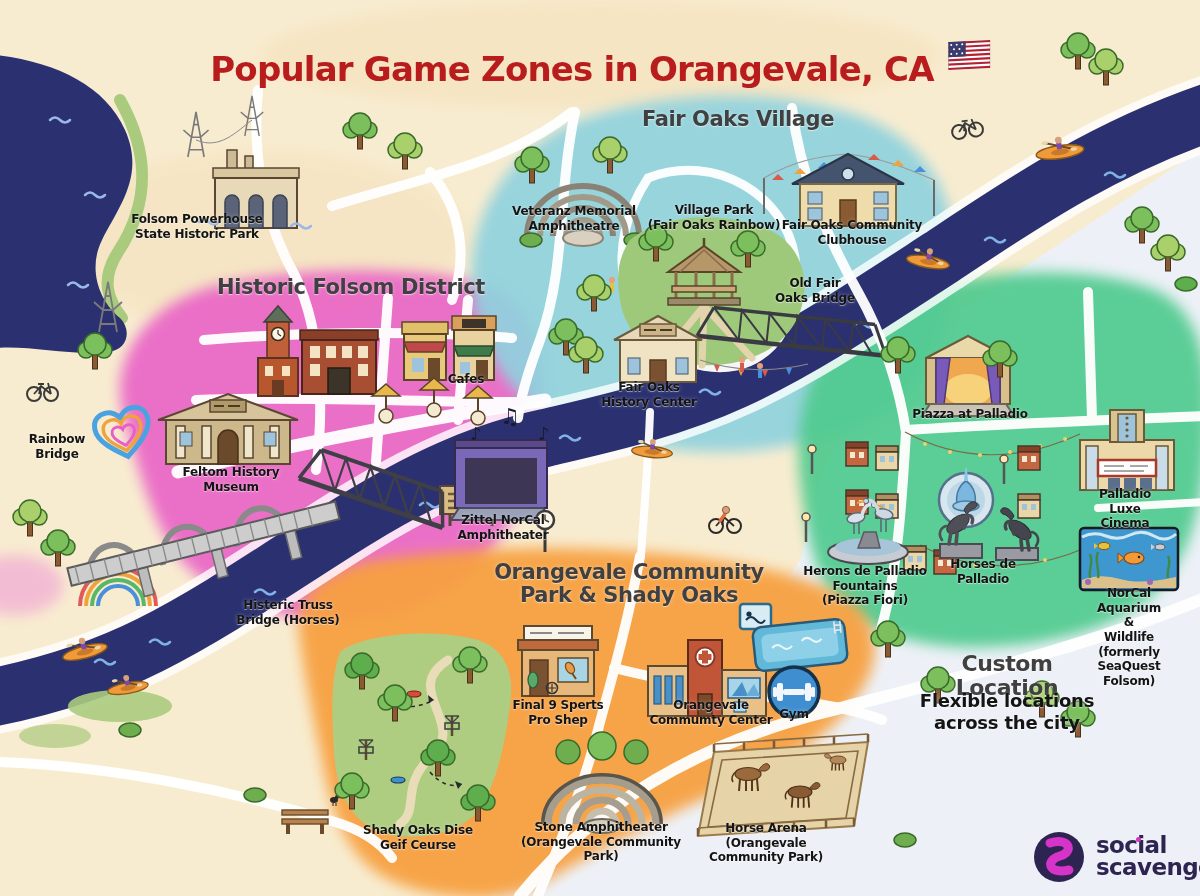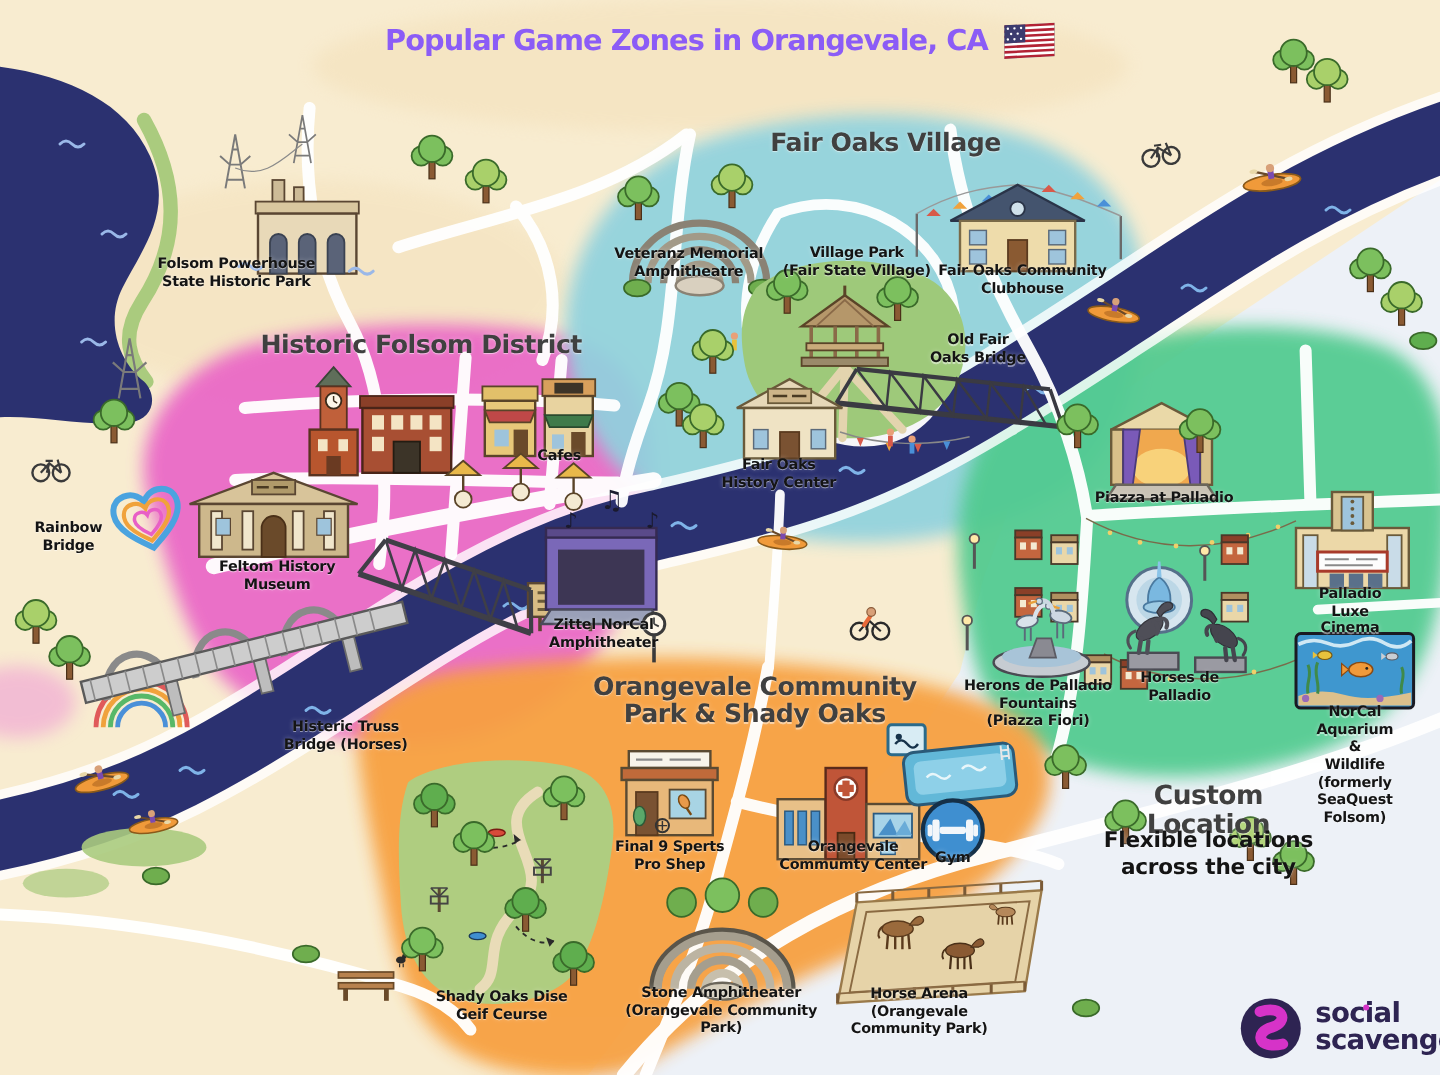--- a/index.html
+++ b/index.html
@@ -8,21 +8,21 @@
   .stage svg.map{position:absolute;inset:0;}
   .lbl{position:absolute;transform:translateX(-50%);text-align:center;
        font-weight:bold;color:#141414;font-size:12px;line-height:1.22;
        white-space:pre-line;letter-spacing:-.2px;
        text-shadow:0 1px 0 rgba(255,255,255,.45),0 0 4px rgba(255,255,255,.35);}
   .zone-title{font-size:21px;font-weight:800;letter-spacing:-.4px;color:#404040;line-height:1.08;}
   .custom-title{font-size:22px;}
   .custom-sub{font-size:18px;}
   .map-title{position:absolute;left:50%;top:20px;transform:translateX(-50%);
        display:flex;align-items:center;gap:14px;white-space:nowrap;}
-  .map-title .t{font-size:24px;font-weight:800;letter-spacing:-.8px;color:#8b5cf6;}
+  .map-title .t{font-size:34px;font-weight:800;letter-spacing:-.8px;color:#b91c1c;margin-top:29px;}
   .logo{position:absolute;left:1032px;top:830px;display:flex;align-items:center;gap:10px;}
   .logo .words{display:flex;flex-direction:column;line-height:.95;}
   .logo .w{font-size:23px;font-weight:800;letter-spacing:-.6px;color:#2e2452;position:relative;}
   .logo .idot{position:absolute;left:40px;top:2px;width:5px;height:5px;border-radius:50%;background:#d633c8;}
 </style>
 </head>
 <body>
 
 <div class="stage">
 
@@ -713,21 +713,21 @@
 Museum</div>
 <div class="lbl" style="left:57px;top:432px;">Rainbow
 Bridge</div>
 <div class="lbl" style="left:288px;top:598px;">Histeric Truss
 Bridge (Horses)</div>
 <div class="lbl" style="left:503px;top:513px;">Zittel NorCal
 Amphitheater</div>
 <div class="lbl" style="left:574px;top:204px;">Veteranz Memorial
 Amphitheatre</div>
 <div class="lbl" style="left:714px;top:203px;">Village Park
-(Fair State Village)</div>
+(Fair Oaks Rainbow)</div>
 <div class="lbl" style="left:852px;top:218px;">Fair Oaks Community
 Clubhouse</div>
 <div class="lbl" style="left:815px;top:276px;">Old Fair
 Oaks Bridge</div>
 <div class="lbl" style="left:649px;top:380px;">Fair Oaks
 History Center</div>
 <div class="lbl" style="left:970px;top:407px;">Piazza at Palladio</div>
 <div class="lbl" style="left:1125px;top:487px;">Palladio Luxe
 Cinema</div>
 <div class="lbl" style="left:865px;top:564px;">Herons de Palladio

